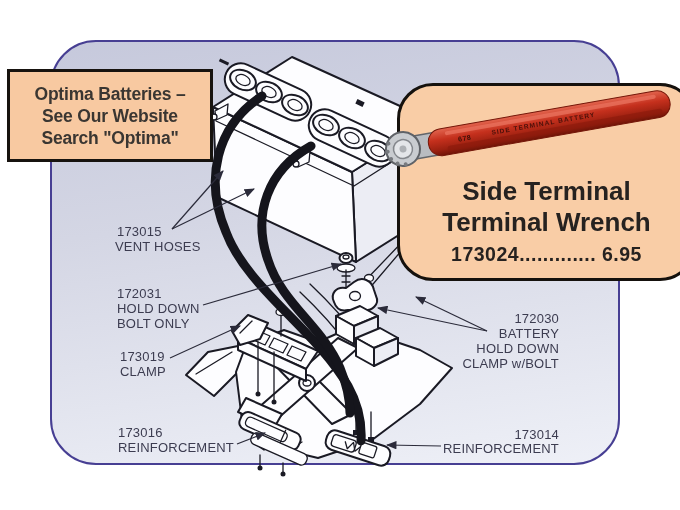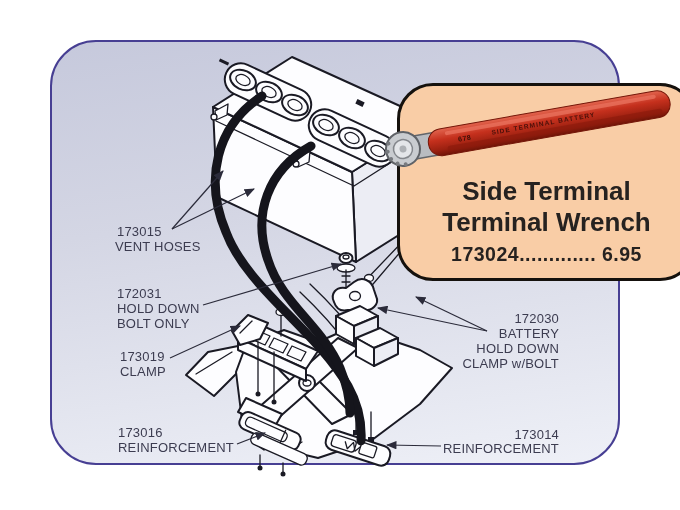--- a/index.html
+++ b/index.html
@@ -196,20 +196,25 @@
       <text class="lbl lbl-r" x="559" y="323">172030</text>
       <text class="lbl lbl-r" x="559" y="338">BATTERY</text>
       <text class="lbl lbl-r" x="559" y="353">HOLD DOWN</text>
       <text class="lbl lbl-r" x="559" y="368">CLAMP w/BOLT</text>
 
       <text class="lbl lbl-r" x="559" y="439">173014</text>
       <text class="lbl lbl-r" x="559" y="453">REINFORCEMENT</text>
     </g>
   </svg>
 
+  <div class="optima-box">
+    <div>Optima Batteries –</div>
+    <div>See Our Website</div>
+    <div>Search "Optima"</div>
+  </div>
 
   <div class="wrench-card">
     <div class="card-title">
       <div>Side Terminal</div>
       <div>Terminal Wrench</div>
     </div>
     <div class="card-price">173024............. 6.95</div>
   </div>
 
   <svg class="wrench-svg" width="312" height="108" viewBox="0 0 312 108">

